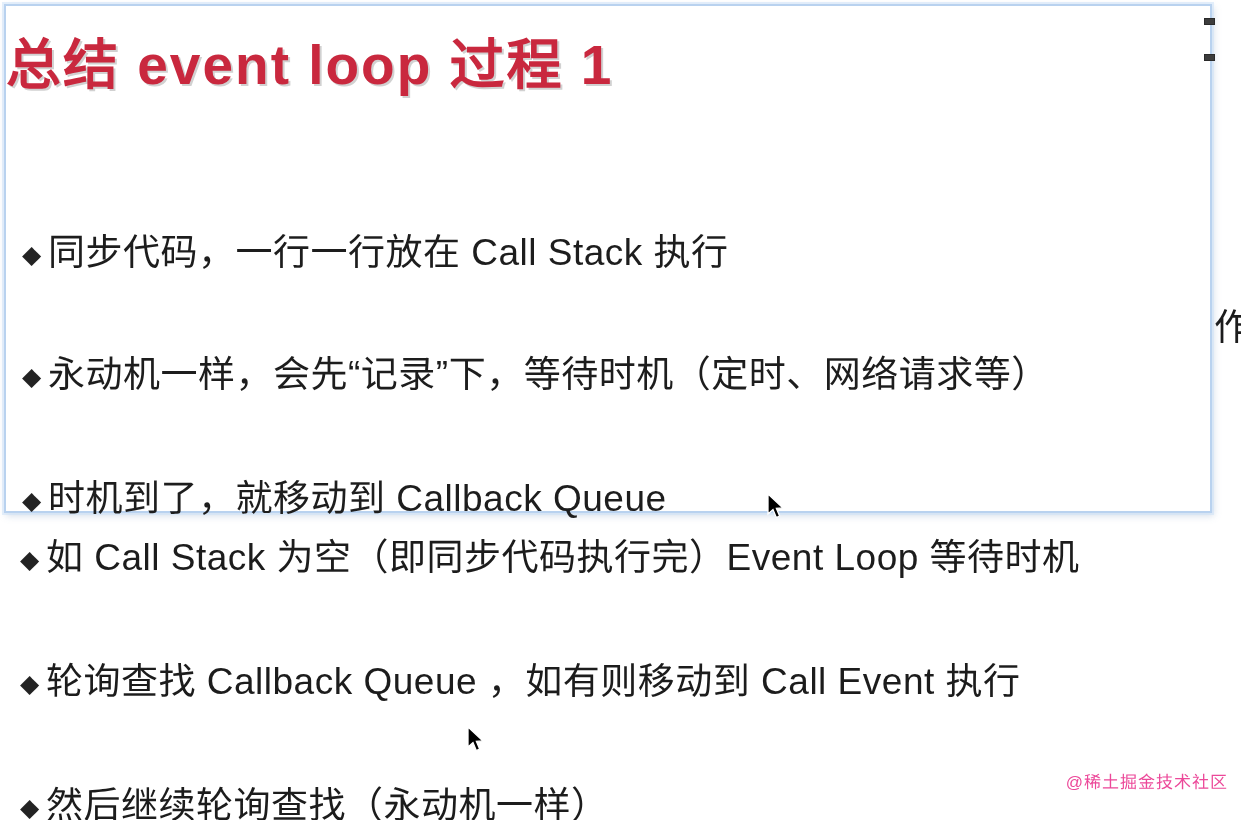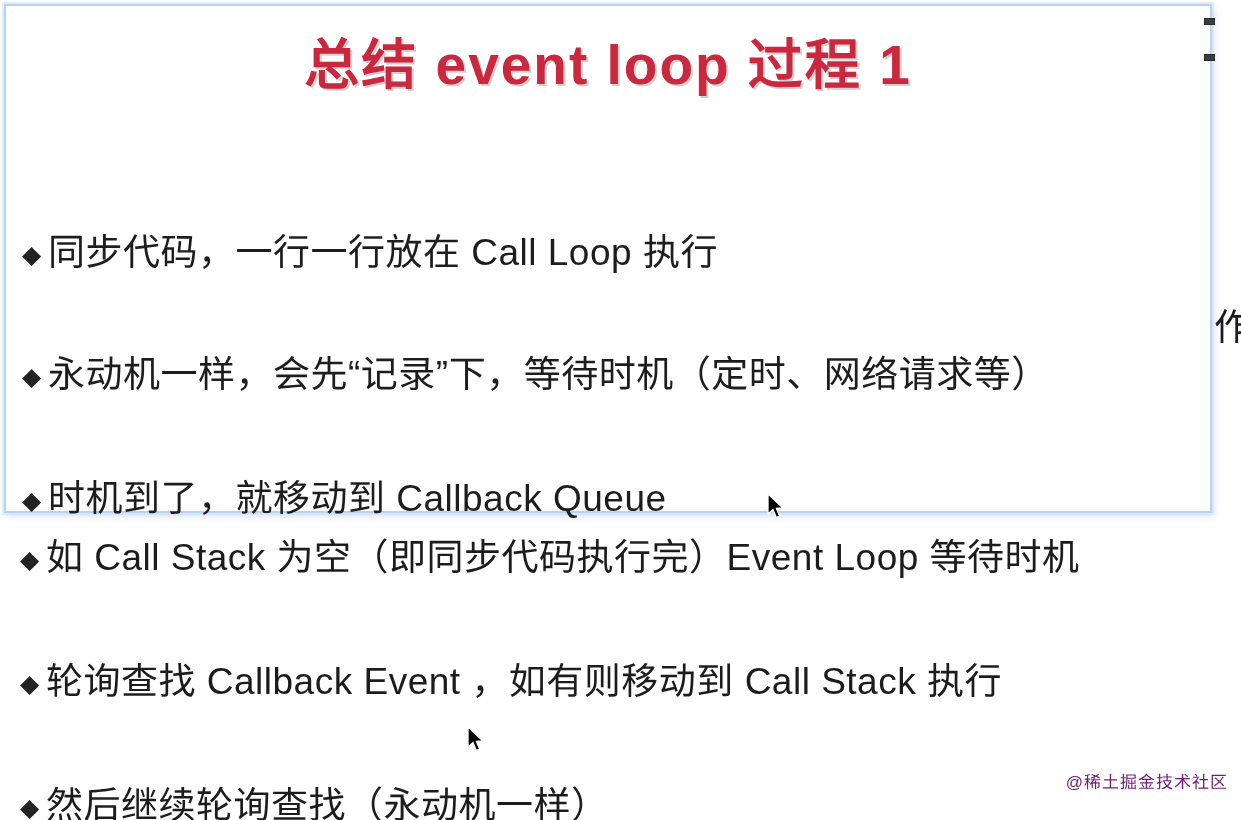--- a/index.html
+++ b/index.html
@@ -75,21 +75,20 @@
   }
   .handle-r-top   { right: -5px; top: 12px; }
   .handle-r-bot   { right: -5px; top: 48px; }
 
   
   #slide-title {
     position: absolute;
     left: 0;
     right: 0;
     top: 14px;
-    text-align: center;
     font-size: 55px;
     font-weight: bold;
     color: #c9283e;
     letter-spacing: 2px;
     text-shadow: 2px 2px 0 rgba(140,140,140,0.40);
     white-space: nowrap;
   }
 
   
   .ov-line { color: #1d1d1d; }
@@ -101,21 +100,21 @@
     height: 28px;
     pointer-events: none;
   }
 
   
   #watermark {
     position: absolute;
     right: 13px;
     bottom: 27px;
     font-size: 17px;
-    color: #701a75;
+    color: #ec4899;
     letter-spacing: 1px;
     white-space: nowrap;
     user-select: none;
   }
 
   
   #bg-fragment {
     position: absolute;
     left: 1214px;
     top: 297px;
@@ -131,39 +130,39 @@
 
 <div id="slide-canvas">
 
   <div class="bullet-line bg-line" style="left:20px; top:527px;">
     <span class="bullet-marker">◆</span>
     <span class="bullet-text">如 Call Stack 为空（即同步代码执行完）Event Loop 等待时机</span>
   </div>
 
   <div class="bullet-line bg-line" style="left:20px; top:651px;">
     <span class="bullet-marker">◆</span>
-    <span class="bullet-text">轮询查找 Callback Event ，如有则移动到 Call Stack 执行</span>
+    <span class="bullet-text">轮询查找 Callback Queue ，如有则移动到 Call Event 执行</span>
   </div>
 
   <div class="bullet-line bg-line" style="left:20px; top:775px;">
     <span class="bullet-marker">◆</span>
     <span class="bullet-text">然后继续轮询查找（永动机一样）</span>
   </div>
 
   <div id="bg-fragment">作</div>
 
 </div>
 
 <div id="overlay-textbox">
 
   <div id="slide-title">总结 event loop 过程 1</div>
 
   <div class="bullet-line ov-line" style="left:16px; top:216px;">
     <span class="bullet-marker">◆</span>
-    <span class="bullet-text">同步代码，一行一行放在 Call Loop 执行</span>
+    <span class="bullet-text">同步代码，一行一行放在 Call Stack 执行</span>
   </div>
 
   <div class="bullet-line ov-line" style="left:16px; top:338px;">
     <span class="bullet-marker">◆</span>
     <span class="bullet-text">永动机一样，会先“记录”下，等待时机（定时、网络请求等）</span>
   </div>
 
   <div class="bullet-line ov-line" style="left:16px; top:462px;">
     <span class="bullet-marker">◆</span>
     <span class="bullet-text">时机到了，就移动到 Callback Queue</span>

